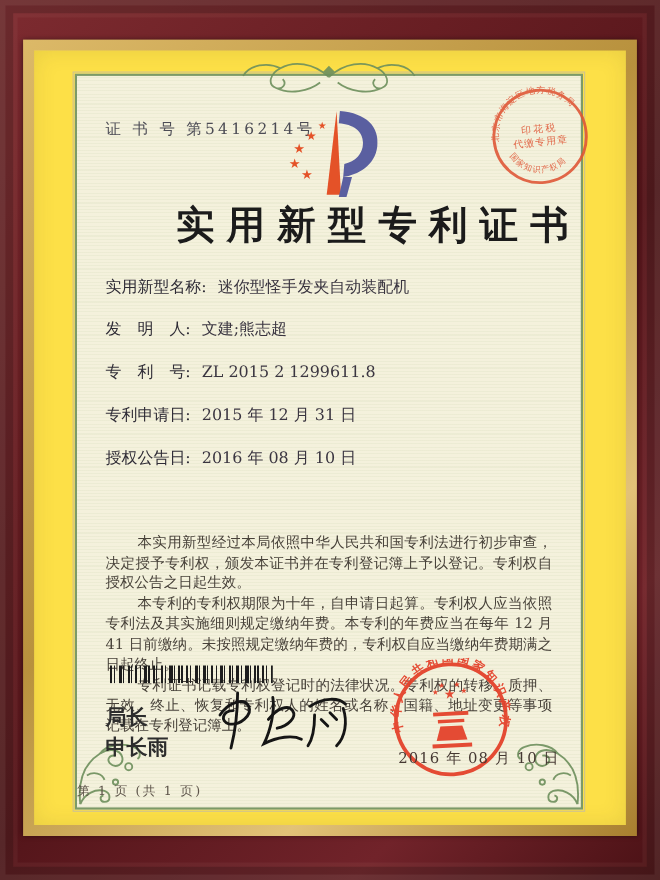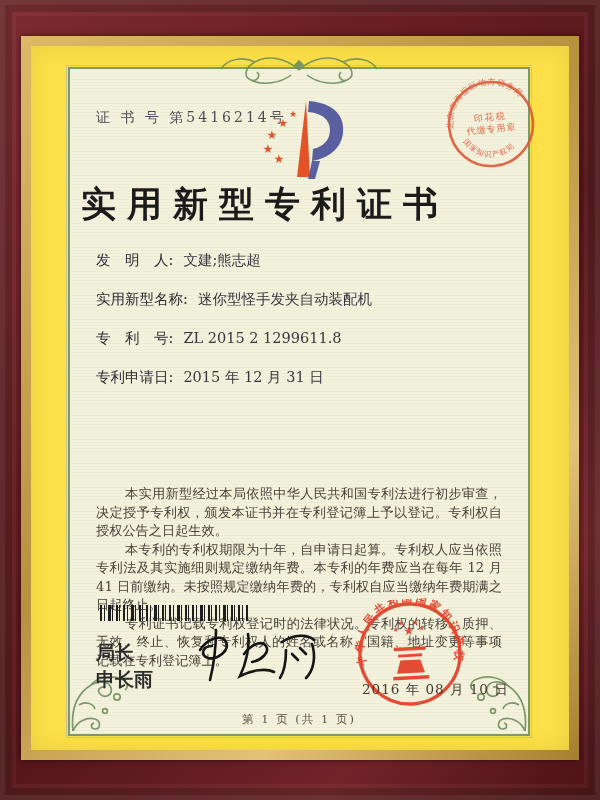--- a/index.html
+++ b/index.html
@@ -29,21 +29,21 @@
   .cert{
     position:absolute;left:37px;top:21px;width:458px;height:665px;
     border:2px solid #7c9a68;
     outline:1px solid #cfc291;outline-offset:1px;
     background:#f4f1dc;
     background-image:repeating-linear-gradient(0deg,rgba(168,188,138,.10) 0 1px,rgba(0,0,0,0) 1px 3px);
   }
   .cert-number{position:absolute;left:26px;top:40px;font-size:14px;letter-spacing:3px;color:#4c4c55;}
   .logo{position:absolute;left:183px;top:26px;width:96px;height:94px;}
   .tax-stamp{position:absolute;left:372px;top:6px;width:98px;height:98px;opacity:.88;transform:rotate(-6deg);}
-  .title{position:absolute;top:112px;left:0;width:100%;text-align:left;
+  .title{position:absolute;top:112px;left:0;width:100%;text-align:right;
     font-size:35px;font-weight:700;letter-spacing:11px;text-indent:11px;color:#1b1b1b;}
   .fields{position:absolute;left:26px;top:182px;right:18px;}
   .field-row{height:22px;margin-bottom:17px;font-size:14.5px;color:#33303a;white-space:nowrap;}
   .field-label{color:#2f2c36;}
   .field-value{margin-left:10px;color:#3a3540;}
   .paragraphs{position:absolute;left:26px;right:26px;top:401px;
     font-size:13.2px;line-height:18.5px;text-align:justify;color:#48423a;margin-top:15px;}
   .paragraphs p{margin:0;text-indent:2.2em;}
   .barcode{position:absolute;left:30px;top:536px;width:148px;height:16px;
     background:repeating-linear-gradient(90deg,
@@ -52,21 +52,21 @@
       #1d1d1d 8px 11px,transparent 11px 12px,
       #1d1d1d 12px 13px,transparent 13px 16px,
       #1d1d1d 16px 18px,transparent 18px 19px,
       #1d1d1d 19px 20px,transparent 20px 23px);}
   .issuer{position:absolute;left:26px;top:570px;
     font-family:"Liberation Sans","DejaVu Sans",sans-serif;
     font-size:19px;font-weight:700;line-height:27px;color:#2d2d2d;}
   .signature{position:absolute;left:112px;top:550px;width:140px;height:80px;}
   .grant-seal{position:absolute;left:285px;top:530px;width:110px;height:110px;transform:rotate(-3deg);opacity:.95;}
   .seal-date{position:absolute;left:292px;top:612px;font-size:13.5px;letter-spacing:1px;color:#453832;z-index:5;}
-  .page-footer{position:absolute;bottom:7px;left:0;width:100%;text-align:center;
+  .page-footer{position:absolute;bottom:7px;left:0;width:100%;
     font-size:11.5px;letter-spacing:2px;color:#5c5349;}
   .flourish-top{position:absolute;top:-18px;left:50%;transform:translateX(-50%);width:172px;height:36px;z-index:3;}
   .flourish-bl{position:absolute;left:-3px;bottom:-3px;width:74px;height:66px;}
   .flourish-br{position:absolute;right:-3px;bottom:-3px;width:74px;height:66px;transform:scaleX(-1);}
 </style>
 </head>
 <body>
 
 <div class="frame"></div>
 <div class="gold-mat"></div>
@@ -132,30 +132,33 @@
       <text x="49" y="57" font-size="9" fill="#df5434" text-anchor="middle" letter-spacing="1">代缴专用章</text>
       <text font-size="7.5" fill="#df5434" letter-spacing="1">
         <textPath href="#taxBottom" startOffset="4">国家知识产权局</textPath>
       </text>
     </svg>
 
     <div class="title">实用新型专利证书</div>
 
     <div class="fields">
       <div class="field-row">
+        <span class="field-label">实用新型名称:</span><span class="field-value">迷你型怪手发夹自动装配机</span>
+      </div>
+      <div class="field-row">
         <span class="field-label">发　明　人:</span><span class="field-value">文建;熊志超</span>
       </div>
       <div class="field-row">
-        <span class="field-label">实用新型名称:</span><span class="field-value">迷你型怪手发夹自动装配机</span>
-      </div>
-      <div class="field-row">
         <span class="field-label">专　利　号:</span><span class="field-value">ZL 2015 2 1299611.8</span>
       </div>
       <div class="field-row">
         <span class="field-label">专利申请日:</span><span class="field-value">2015 年 12 月 31 日</span>
+      </div>
+      <div class="field-row">
+        <span class="field-label">授权公告日:</span><span class="field-value">2016 年 08 月 10 日</span>
       </div>
     </div>
 
     <div class="paragraphs">
       <p>本实用新型经过本局依照中华人民共和国专利法进行初步审查，决定授予专利权，颁发本证书并在专利登记簿上予以登记。专利权自授权公告之日起生效。</p>
       <p>本专利的专利权期限为十年，自申请日起算。专利权人应当依照专利法及其实施细则规定缴纳年费。本专利的年费应当在每年 12 月 41 日前缴纳。未按照规定缴纳年费的，专利权自应当缴纳年费期满之日起终止。</p>
       <p>专利证书记载专利权登记时的法律状况。专利权的转移、质押、无效、终止、恢复和专利权人的姓名或名称、国籍、地址变更等事项记载在专利登记簿上。</p>
     </div>
 
     <div class="barcode"></div>

